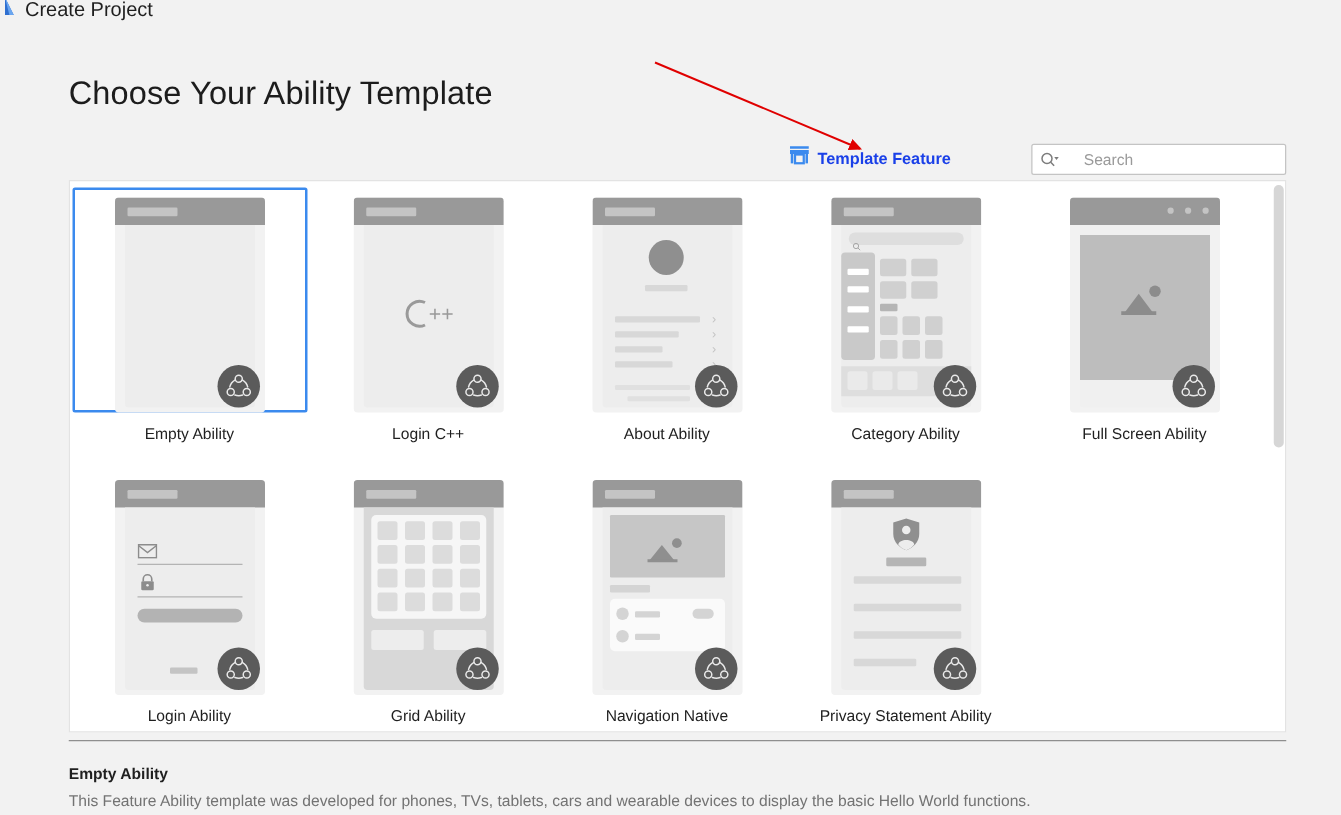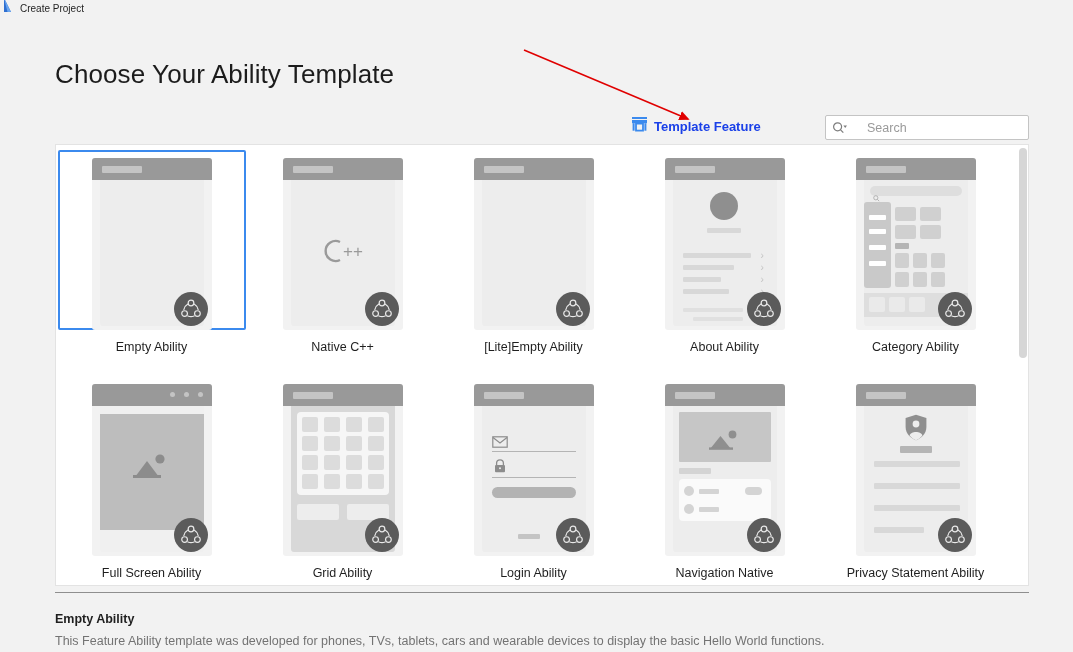--- a/index.html
+++ b/index.html
@@ -13,21 +13,21 @@
 
   
   #titlebar {
     position: absolute; left: 0; top: 0; width: 1073px; height: 17px;
     background: #f2f2f2;
     display: flex; align-items: center;
   }
   #titlebar .logo { width: 16px; height: 17px; margin-left: 1px; position: relative; }
   #titlebar .logo svg { position: absolute; left: 0; top: -4px; }
   #titlebar .tb-title {
-    font-size: 10px; color: #1f1f1f; margin-left: 3px;
+    font-size: 16px; color: #1f1f1f; margin-left: 3px;
     line-height: 17px; white-space: nowrap;
   }
 
   
   #page-title {
     position: absolute; left: 55px; top: 59px;
     font-size: 26px; color: #1c1c1c; font-weight: 400;
     letter-spacing: .1px; white-space: nowrap;
   }
 
@@ -236,44 +236,21 @@
                 <circle cx="12" cy="5.4" r="3.1" fill="none" stroke="#e9e9e9" stroke-width="1.3"></circle>
                 <circle cx="5" cy="17" r="3.1" fill="none" stroke="#e9e9e9" stroke-width="1.3"></circle>
                 <circle cx="19" cy="17" r="3.1" fill="none" stroke="#e9e9e9" stroke-width="1.3"></circle>
                 <path d="M4.2 12.6 A9.4 9.4 0 0 1 8.6 6.6" fill="none" stroke="#e9e9e9" stroke-width="1.3" stroke-linecap="round"></path>
                 <path d="M15.4 6.6 A9.4 9.4 0 0 1 19.8 12.6" fill="none" stroke="#e9e9e9" stroke-width="1.3" stroke-linecap="round"></path>
                 <path d="M8.6 19.6 A9.4 9.4 0 0 0 15.4 19.6" fill="none" stroke="#e9e9e9" stroke-width="1.3" stroke-linecap="round"></path>
               </svg>
             </span>
           </div>
         </div>
-        <div class="cell-label">Native C++</div>
-      </div>
-      <div class="cell">
-        <div class="card-frame">
-          <div class="phone">
-            <div class="ph-header">
-              <div class="pill"></div>
-            </div>
-            <div class="ph-body">
-              <div class="blk" style="left:8px;top:0px;width:104px;height:146px;background:#ededed;border-radius:0 0 3px 3px;"></div>
-            </div>
-            <span class="badge">
-              <svg width="22" height="22" viewBox="0 0 24 24">
-                <circle cx="12" cy="5.4" r="3.1" fill="none" stroke="#e9e9e9" stroke-width="1.3"></circle>
-                <circle cx="5" cy="17" r="3.1" fill="none" stroke="#e9e9e9" stroke-width="1.3"></circle>
-                <circle cx="19" cy="17" r="3.1" fill="none" stroke="#e9e9e9" stroke-width="1.3"></circle>
-                <path d="M4.2 12.6 A9.4 9.4 0 0 1 8.6 6.6" fill="none" stroke="#e9e9e9" stroke-width="1.3" stroke-linecap="round"></path>
-                <path d="M15.4 6.6 A9.4 9.4 0 0 1 19.8 12.6" fill="none" stroke="#e9e9e9" stroke-width="1.3" stroke-linecap="round"></path>
-                <path d="M8.6 19.6 A9.4 9.4 0 0 0 15.4 19.6" fill="none" stroke="#e9e9e9" stroke-width="1.3" stroke-linecap="round"></path>
-              </svg>
-            </span>
-          </div>
-        </div>
-        <div class="cell-label">[Lite]Empty Ability</div>
+        <div class="cell-label">Login C++</div>
       </div>
       <div class="cell">
         <div class="card-frame">
           <div class="phone">
             <div class="ph-header">
               <div class="pill"></div>
             </div>
             <div class="ph-body">
               <div class="blk" style="left:8px;top:0px;width:104px;height:146px;background:#ededed;border-radius:0 0 3px 3px;"></div>
               <div class="circ" style="left:45px;top:12px;width:28px;height:28px;background:#8f8f8f;"></div>
@@ -384,20 +361,56 @@
         </div>
         <div class="cell-label">Full Screen Ability</div>
       </div>
       <div class="cell">
         <div class="card-frame">
           <div class="phone">
             <div class="ph-header">
               <div class="pill"></div>
             </div>
             <div class="ph-body">
+              <div class="blk" style="left:8px;top:0px;width:104px;height:146px;background:#ededed;border-radius:0 0 3px 3px;"></div>
+              <span style="position:absolute;left:18px;top:28px;"><svg width="16" height="12" viewBox="0 0 16 12">
+                  <rect x="0.8" y="0.8" width="14.4" height="10.4" fill="none" stroke="#8c8c8c" stroke-width="1.2"></rect>
+                  <path d="M1 1.6 L8 7 L15 1.6" fill="none" stroke="#8c8c8c" stroke-width="1.2"></path>
+                </svg></span>
+              <div class="line" style="left:18px;top:45px;width:84px;background:#b4b4b4;"></div>
+              <span style="position:absolute;left:19px;top:53px;"><svg width="14" height="14" viewBox="0 0 14 14">
+                  <path d="M3.6 6 V4.2 A3.4 3.4 0 0 1 10.4 4.2 V6" fill="none" stroke="#8c8c8c" stroke-width="1.3"></path>
+                  <rect x="2" y="6" width="10" height="7.2" rx="1" fill="#8c8c8c"></rect>
+                  <circle cx="7" cy="9.2" r="1" fill="#ededed"></circle>
+                </svg></span>
+              <div class="line" style="left:18px;top:71px;width:84px;background:#b4b4b4;"></div>
+              <div class="blk" style="left:18px;top:81px;width:84px;height:11px;background:#b3b3b3;border-radius:6px;"></div>
+              <div class="bar" style="left:44px;top:128px;width:22px;height:5px;background:#c4c4c4;"></div>
+            </div>
+            <span class="badge">
+              <svg width="22" height="22" viewBox="0 0 24 24">
+                <circle cx="12" cy="5.4" r="3.1" fill="none" stroke="#e9e9e9" stroke-width="1.3"></circle>
+                <circle cx="5" cy="17" r="3.1" fill="none" stroke="#e9e9e9" stroke-width="1.3"></circle>
+                <circle cx="19" cy="17" r="3.1" fill="none" stroke="#e9e9e9" stroke-width="1.3"></circle>
+                <path d="M4.2 12.6 A9.4 9.4 0 0 1 8.6 6.6" fill="none" stroke="#e9e9e9" stroke-width="1.3" stroke-linecap="round"></path>
+                <path d="M15.4 6.6 A9.4 9.4 0 0 1 19.8 12.6" fill="none" stroke="#e9e9e9" stroke-width="1.3" stroke-linecap="round"></path>
+                <path d="M8.6 19.6 A9.4 9.4 0 0 0 15.4 19.6" fill="none" stroke="#e9e9e9" stroke-width="1.3" stroke-linecap="round"></path>
+              </svg>
+            </span>
+          </div>
+        </div>
+        <div class="cell-label">Login Ability</div>
+      </div>
+      <div class="cell">
+        <div class="card-frame">
+          <div class="phone">
+            <div class="ph-header">
+              <div class="pill"></div>
+            </div>
+            <div class="ph-body">
               <div class="blk" style="left:8px;top:0px;width:104px;height:146px;background:#d8d8d8;border-radius:0 0 3px 3px;"></div>
               <div class="blk" style="left:14px;top:6px;width:92px;height:83px;background:#f6f6f6;border-radius:4px;"></div>
               <div class="blk" style="left:19px;top:11px;width:16px;height:15px;background:#dcdcdc;"></div>
               <div class="blk" style="left:41px;top:11px;width:16px;height:15px;background:#dcdcdc;"></div>
               <div class="blk" style="left:63px;top:11px;width:16px;height:15px;background:#dcdcdc;"></div>
               <div class="blk" style="left:85px;top:11px;width:16px;height:15px;background:#dcdcdc;"></div>
               <div class="blk" style="left:19px;top:30px;width:16px;height:15px;background:#dcdcdc;"></div>
               <div class="blk" style="left:41px;top:30px;width:16px;height:15px;background:#dcdcdc;"></div>
               <div class="blk" style="left:63px;top:30px;width:16px;height:15px;background:#dcdcdc;"></div>
               <div class="blk" style="left:85px;top:30px;width:16px;height:15px;background:#dcdcdc;"></div>
@@ -427,56 +440,20 @@
         <div class="cell-label">Grid Ability</div>
       </div>
       <div class="cell">
         <div class="card-frame">
           <div class="phone">
             <div class="ph-header">
               <div class="pill"></div>
             </div>
             <div class="ph-body">
               <div class="blk" style="left:8px;top:0px;width:104px;height:146px;background:#ededed;border-radius:0 0 3px 3px;"></div>
-              <span style="position:absolute;left:18px;top:28px;"><svg width="16" height="12" viewBox="0 0 16 12">
-                  <rect x="0.8" y="0.8" width="14.4" height="10.4" fill="none" stroke="#8c8c8c" stroke-width="1.2"></rect>
-                  <path d="M1 1.6 L8 7 L15 1.6" fill="none" stroke="#8c8c8c" stroke-width="1.2"></path>
-                </svg></span>
-              <div class="line" style="left:18px;top:45px;width:84px;background:#b4b4b4;"></div>
-              <span style="position:absolute;left:19px;top:53px;"><svg width="14" height="14" viewBox="0 0 14 14">
-                  <path d="M3.6 6 V4.2 A3.4 3.4 0 0 1 10.4 4.2 V6" fill="none" stroke="#8c8c8c" stroke-width="1.3"></path>
-                  <rect x="2" y="6" width="10" height="7.2" rx="1" fill="#8c8c8c"></rect>
-                  <circle cx="7" cy="9.2" r="1" fill="#ededed"></circle>
-                </svg></span>
-              <div class="line" style="left:18px;top:71px;width:84px;background:#b4b4b4;"></div>
-              <div class="blk" style="left:18px;top:81px;width:84px;height:11px;background:#b3b3b3;border-radius:6px;"></div>
-              <div class="bar" style="left:44px;top:128px;width:22px;height:5px;background:#c4c4c4;"></div>
-            </div>
-            <span class="badge">
-              <svg width="22" height="22" viewBox="0 0 24 24">
-                <circle cx="12" cy="5.4" r="3.1" fill="none" stroke="#e9e9e9" stroke-width="1.3"></circle>
-                <circle cx="5" cy="17" r="3.1" fill="none" stroke="#e9e9e9" stroke-width="1.3"></circle>
-                <circle cx="19" cy="17" r="3.1" fill="none" stroke="#e9e9e9" stroke-width="1.3"></circle>
-                <path d="M4.2 12.6 A9.4 9.4 0 0 1 8.6 6.6" fill="none" stroke="#e9e9e9" stroke-width="1.3" stroke-linecap="round"></path>
-                <path d="M15.4 6.6 A9.4 9.4 0 0 1 19.8 12.6" fill="none" stroke="#e9e9e9" stroke-width="1.3" stroke-linecap="round"></path>
-                <path d="M8.6 19.6 A9.4 9.4 0 0 0 15.4 19.6" fill="none" stroke="#e9e9e9" stroke-width="1.3" stroke-linecap="round"></path>
-              </svg>
-            </span>
-          </div>
-        </div>
-        <div class="cell-label">Login Ability</div>
-      </div>
-      <div class="cell">
-        <div class="card-frame">
-          <div class="phone">
-            <div class="ph-header">
-              <div class="pill"></div>
-            </div>
-            <div class="ph-body">
-              <div class="blk" style="left:8px;top:0px;width:104px;height:146px;background:#ededed;border-radius:0 0 3px 3px;"></div>
               <div class="blk" style="left:14px;top:6px;width:92px;height:50px;background:#c6c6c6;border-radius:1px;"></div>
               <span style="position:absolute;left:42px;top:22px;"><svg width="36" height="26" viewBox="0 0 36 26">
                   <circle cx="25.5" cy="6.5" r="3.9" fill="#8f8f8f"></circle>
                   <path d="M3 21 L13.5 8 L24 21 Z" fill="#8f8f8f"></path>
                   <rect x="2" y="19.4" width="24" height="2.4" fill="#8f8f8f"></rect>
                 </svg></span>
               <div class="bar" style="left:14px;top:62px;width:32px;height:6px;background:#d4d4d4;"></div>
               <div class="blk" style="left:14px;top:73px;width:92px;height:42px;background:#fafafa;border-radius:4px;"></div>
               <div class="circ" style="left:19px;top:80px;width:10px;height:10px;background:#d4d4d4;"></div>
               <div class="bar" style="left:34px;top:83px;width:20px;height:5px;background:#d4d4d4;"></div>

